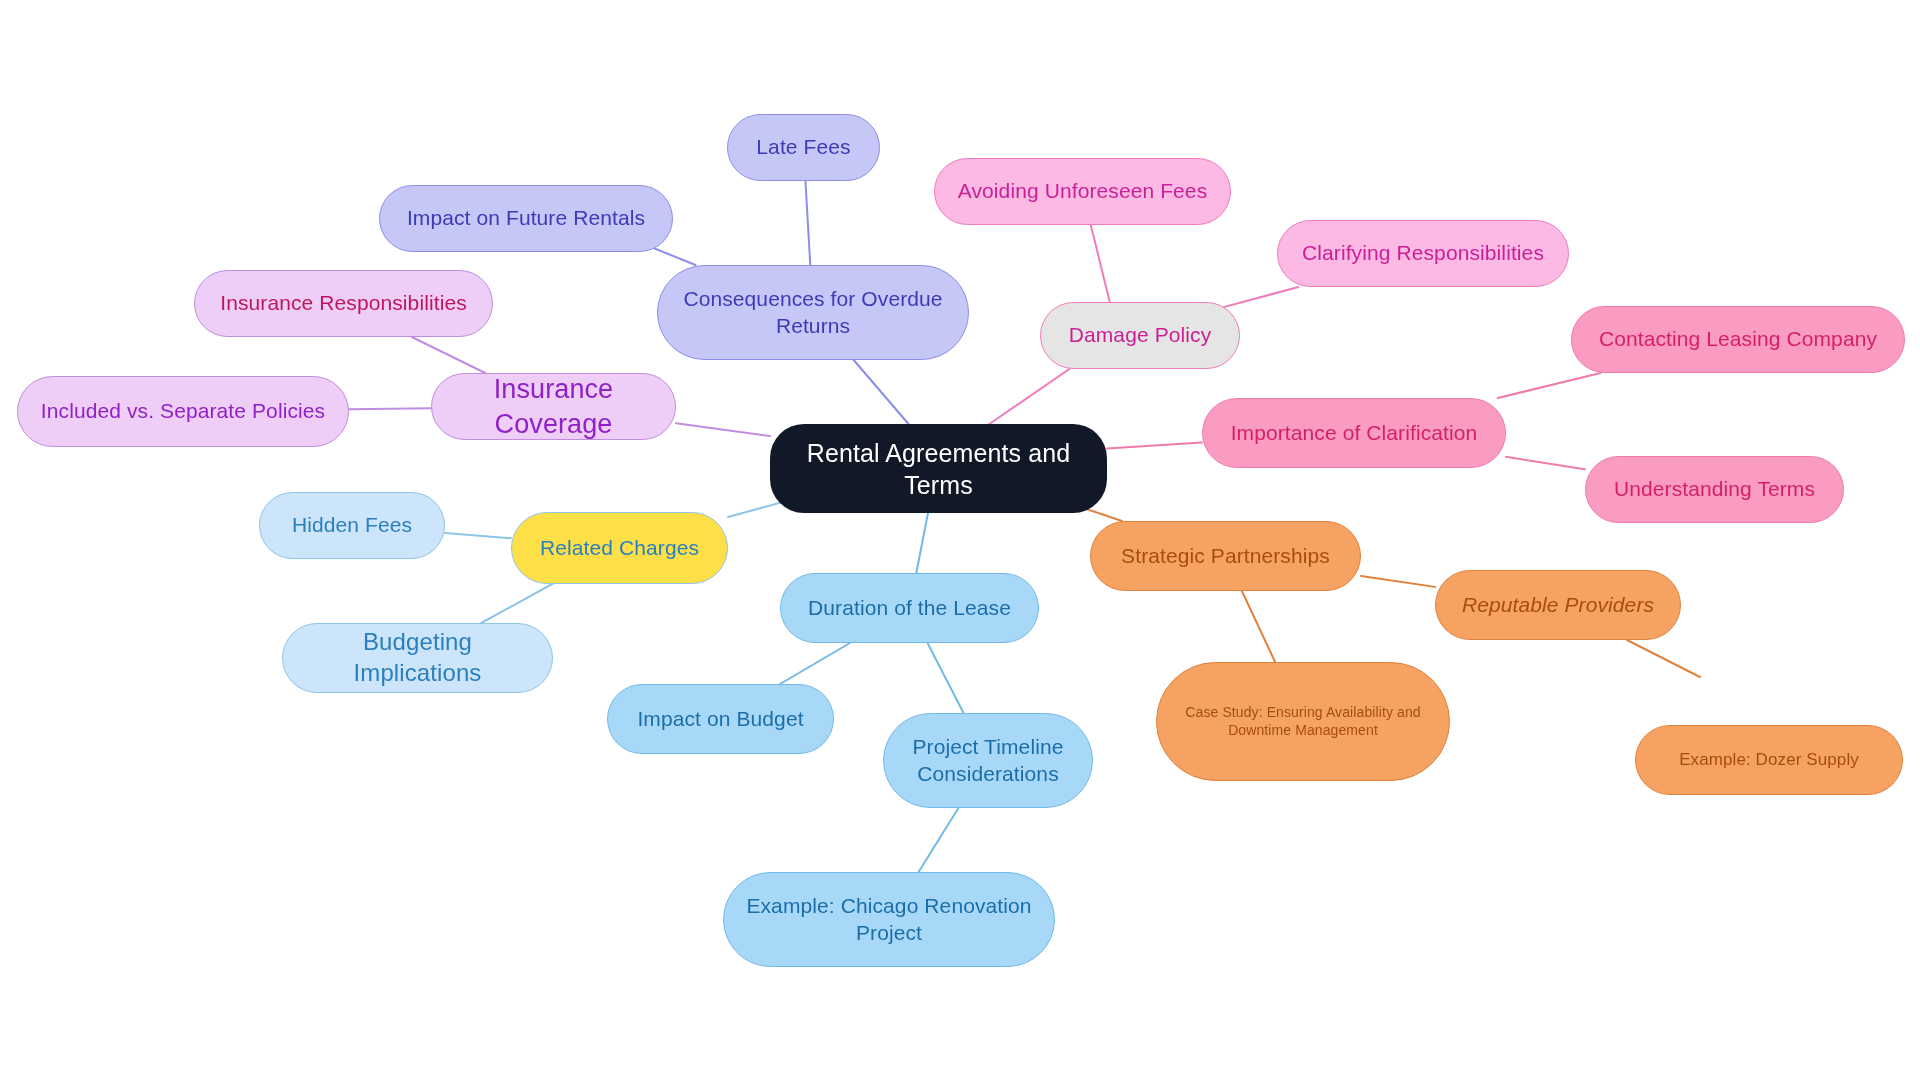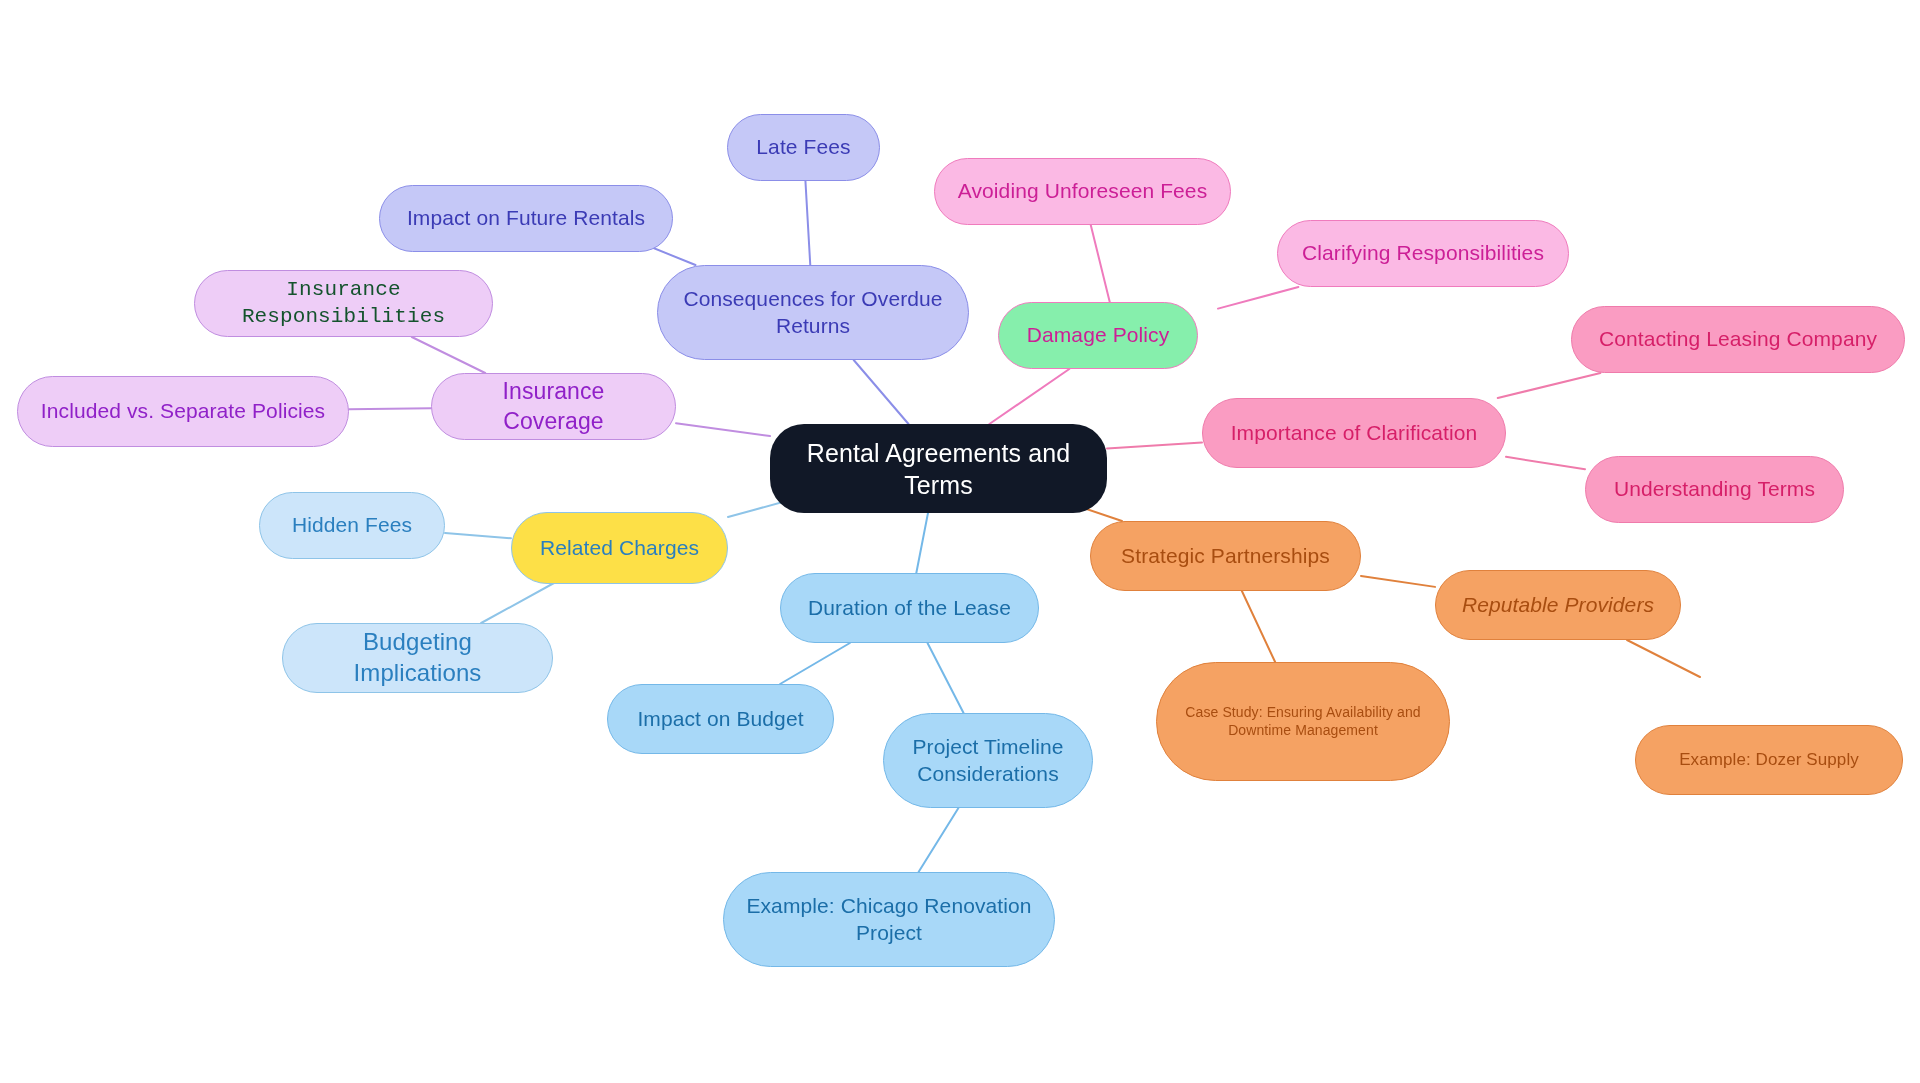--- a/index.html
+++ b/index.html
@@ -72,26 +72,26 @@
       <path d="M 931.6879194630873 494 Q 924 533.5 916.3120805369127 573" stroke="#74b8e8" stroke-width="2" fill="none" stroke-linecap="round"></path>
       <path d="M 849.9054054054054 643 Q 815 663.5 780.0945945945946 684" stroke="#74b8e8" stroke-width="2" fill="none" stroke-linecap="round"></path>
       <path d="M 927.516393442623 643 Q 945.532786885246 678 963.5491803278688 713" stroke="#74b8e8" stroke-width="2" fill="none" stroke-linecap="round"></path>
       <path d="M 958.4245283018868 808 Q 938.5 840 918.5754716981132 872" stroke="#74b8e8" stroke-width="2" fill="none" stroke-linecap="round"></path>
     </svg>
   <div id="nodes-layer">
       <div class="node root" style="left: 770px; top: 424px; width: 337px; height: 89px; background: rgb(17, 24, 39); color: rgb(255, 255, 255); border-color: rgb(17, 24, 39); font-size: 25px;">Rental Agreements and Terms</div>
       <div class="node" style="left: 727px; top: 114px; width: 153px; height: 67px; background: rgb(197, 200, 247); color: rgb(59, 59, 181); border-color: rgb(139, 142, 232); font-size: 21px;">Late Fees</div>
       <div class="node" style="left: 379px; top: 163px; width: 294px; height: 67px; background: rgb(197, 200, 247); color: rgb(59, 59, 181); border-color: rgb(139, 142, 232); font-size: 21px; margin-top: 22px;">Impact on Future Rentals</div>
       <div class="node" style="left: 657px; top: 265px; width: 312px; height: 95px; background: rgb(197, 200, 247); color: rgb(59, 59, 181); border-color: rgb(139, 142, 232); font-size: 21px;">Consequences for Overdue Returns</div>
-      <div class="node" style="left: 194px; top: 270px; width: 299px; height: 67px; background: rgb(238, 205, 247); color: #14532d; border-color: rgb(192, 141, 224); font-size: 21px; font-family: Liberation Mono, monospace;">Insurance Responsibilities</div>
+      <div class="node" style="left: 194px; top: 270px; width: 299px; height: 67px; background: rgb(238, 205, 247); color: #be185d; border-color: rgb(192, 141, 224); font-size: 21px;">Insurance Responsibilities</div>
       <div class="node" style="left: 17px; top: 376px; width: 332px; height: 71px; background: rgb(238, 205, 247); color: rgb(144, 33, 200); border-color: rgb(192, 141, 224); font-size: 21px;">Included vs. Separate Policies</div>
-      <div class="node" style="left: 431px; top: 373px; width: 245px; height: 67px; background: rgb(238, 205, 247); color: rgb(144, 33, 200); border-color: rgb(192, 141, 224); font-size: 23px;">Insurance Coverage</div>
+      <div class="node" style="left: 431px; top: 373px; width: 245px; height: 67px; background: rgb(238, 205, 247); color: rgb(144, 33, 200); border-color: rgb(192, 141, 224); font-size: 27px;">Insurance Coverage</div>
       <div class="node" style="left: 934px; top: 158px; width: 297px; height: 67px; background: rgb(251, 185, 228); color: rgb(204, 31, 150); border-color: rgb(239, 123, 189); font-size: 21px;">Avoiding Unforeseen Fees</div>
       <div class="node" style="left: 1277px; top: 220px; width: 292px; height: 67px; background: rgb(251, 185, 228); color: rgb(204, 31, 150); border-color: rgb(239, 123, 189); font-size: 21px;">Clarifying Responsibilities</div>
-      <div class="node" style="left: 998px; top: 302px; width: 200px; height: 67px; background: #86efac; color: rgb(204, 31, 150); border-color: rgb(239, 123, 189); font-size: 21px;">Damage Policy</div>
+      <div class="node" style="left: 1040px; top: 302px; width: 200px; height: 67px; background: #e5e5e5; color: rgb(204, 31, 150); border-color: rgb(239, 123, 189); font-size: 21px;">Damage Policy</div>
       <div class="node" style="left: 1571px; top: 306px; width: 334px; height: 67px; background: rgb(250, 156, 194); color: rgb(214, 31, 104); border-color: rgb(239, 123, 171); font-size: 21px;">Contacting Leasing Company</div>
       <div class="node" style="left: 1202px; top: 398px; width: 304px; height: 70px; background: rgb(250, 156, 194); color: rgb(214, 31, 104); border-color: rgb(239, 123, 171); font-size: 21px;">Importance of Clarification</div>
       <div class="node" style="left: 1585px; top: 456px; width: 259px; height: 67px; background: rgb(250, 156, 194); color: rgb(214, 31, 104); border-color: rgb(239, 123, 171); font-size: 21px;">Understanding Terms</div>
       <div class="node" style="left: 1090px; top: 521px; width: 271px; height: 70px; background: rgb(245, 162, 99); color: rgb(168, 77, 16); border-color: rgb(224, 129, 60); font-size: 21px;">Strategic Partnerships</div>
       <div class="node" style="left: 1435px; top: 570px; width: 246px; height: 70px; background: rgb(245, 162, 99); color: rgb(168, 77, 16); border-color: rgb(224, 129, 60); font-size: 21px; font-style: italic;">Reputable Providers</div>
       <div class="node" style="left: 1156px; top: 662px; width: 294px; height: 119px; background: rgb(245, 162, 99); color: rgb(168, 77, 16); border-color: rgb(224, 129, 60); font-size: 14px;">Case Study: Ensuring Availability and Downtime Management</div>
       <div class="node" style="left: 1635px; top: 677px; width: 268px; height: 70px; background: rgb(245, 162, 99); color: rgb(168, 77, 16); border-color: rgb(224, 129, 60); font-size: 17px; margin-top: 48px;">Example: Dozer Supply</div>
       <div class="node" style="left: 259px; top: 492px; width: 186px; height: 67px; background: rgb(204, 229, 250); color: rgb(42, 127, 191); border-color: rgb(142, 196, 232); font-size: 21px;">Hidden Fees</div>
       <div class="node" style="left: 511px; top: 512px; width: 217px; height: 72px; background: #fde047; color: rgb(42, 127, 191); border-color: rgb(142, 196, 232); font-size: 21px;">Related Charges</div>
       <div class="node" style="left: 282px; top: 623px; width: 271px; height: 70px; background: rgb(204, 229, 250); color: rgb(42, 127, 191); border-color: rgb(142, 196, 232); font-size: 24px;">Budgeting Implications</div>

